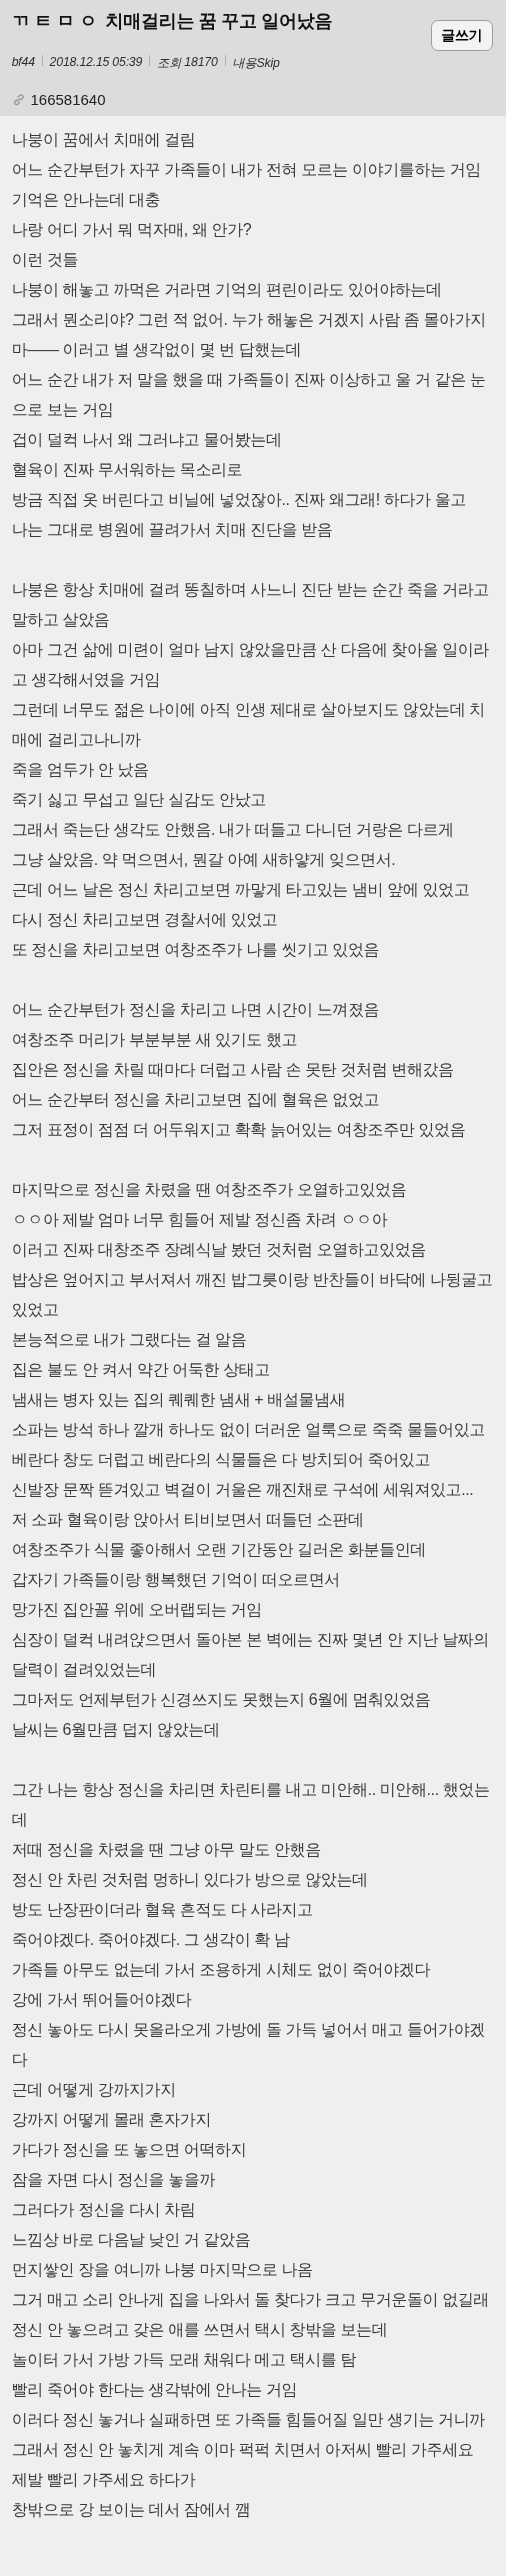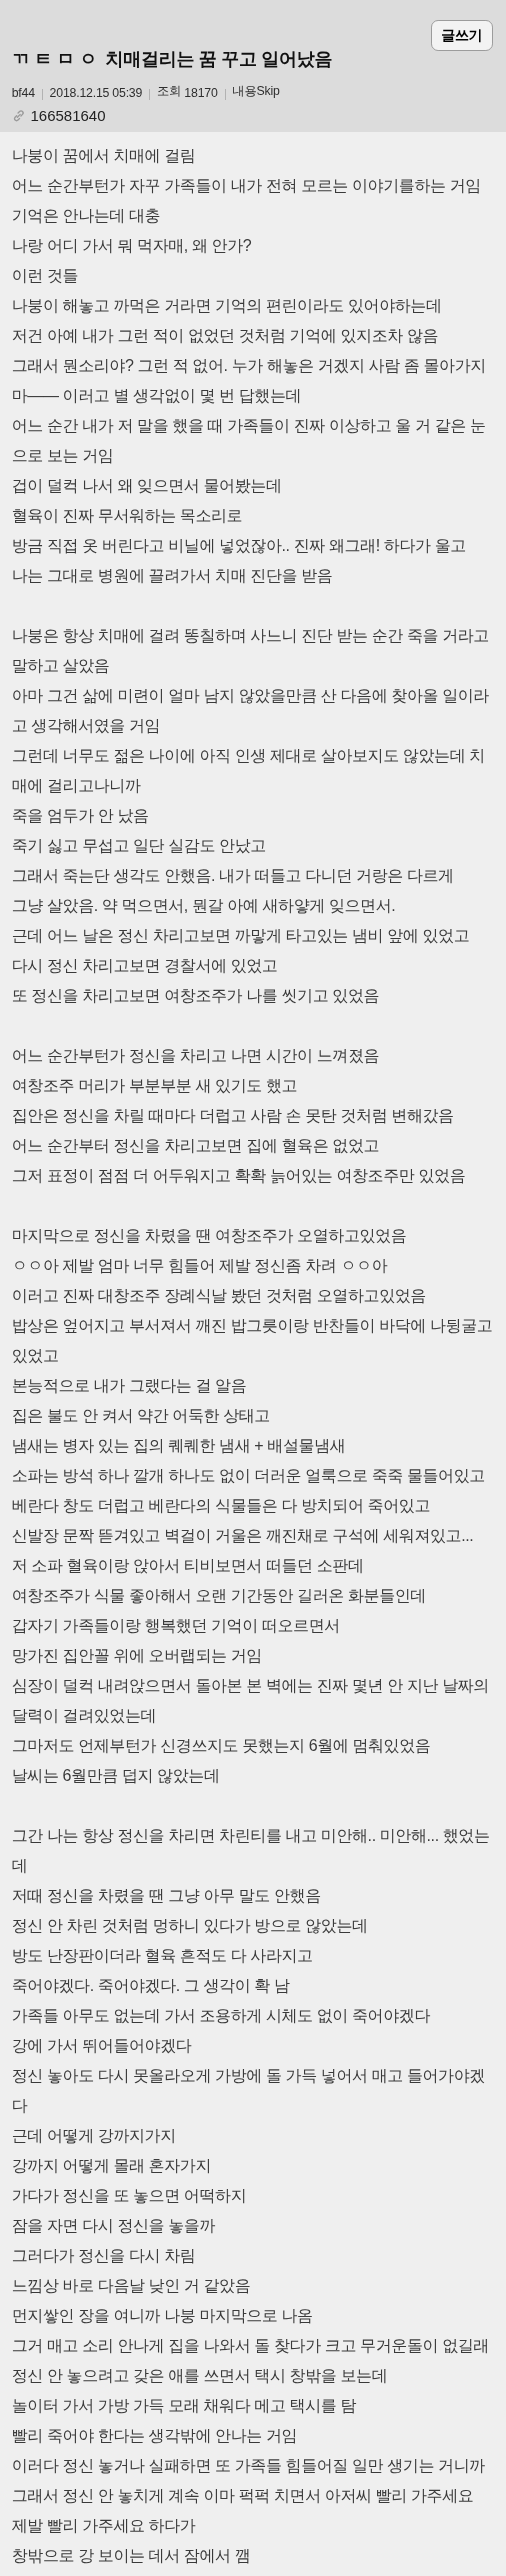--- a/index.html
+++ b/index.html
@@ -22,44 +22,44 @@
     position: relative;
     box-sizing: border-box;
   }
   .title-row {
     font-size: 18px;
     font-weight: bold;
     color: #111;
     line-height: 23.4px;
     padding-right: 78px;
     letter-spacing: -0.3px;
-    margin-top: 38px;
   }
   .gallery-tag {
     letter-spacing: 4.5px;
     margin-right: 3.9px;
     font-weight: 600;
   }
   .meta-row {
-    margin-top: 11px;
+    margin-top: 21px;
     display: flex;
-    align-items: flex-end;
+    align-items: flex-start;
     font-size: 12.3px;
     color: #2e2e2e;
     letter-spacing: -0.2px;
+    font-style: italic;
   }
   .meta-sep {
     width: 0.6px;
     height: 11px;
     background: #b2b2b2;
     margin: 0 7.1px;
     flex: 0 0 auto;
   }
   .link-row {
-    margin-top: 7px;
+    margin-top: 19px;
     display: flex;
     align-items: center;
     gap: 5.2px;
     font-size: 15px;
     color: #222;
   }
   .link-row svg { display: block; }
   .write-btn {
     position: absolute;
     top: 20px;
@@ -133,24 +133,23 @@
     <button class="write-btn">글쓰기</button>
   </header>
 
   <main class="post-body">
       <p>나붕이 꿈에서 치매에 걸림</p>
       <p>어느 순간부턴가 자꾸 가족들이 내가 전혀 모르는 이야기를하는 거임</p>
       <p>기억은 안나는데 대충</p>
       <p>나랑 어디 가서 뭐 먹자매, 왜 안가?</p>
       <p>이런 것들</p>
       <p>나붕이 해놓고 까먹은 거라면 기억의 편린이라도 있어야하는데</p>
-      <p>저건 아예 내가 그런 적이 없었던 것처럼 기억에 있지조차 않음</p>
       <p>그래서 뭔소리야? 그런 적 없어. 누가 해놓은 거겠지 사람 좀 몰아가지마—— 이러고 별 생각없이 몇 번 답했는데</p>
       <p>어느 순간 내가 저 말을 했을 때 가족들이 진짜 이상하고 울 거 같은 눈으로 보는 거임</p>
-      <p>겁이 덜컥 나서 왜 잊으면서 물어봤는데</p>
+      <p>겁이 덜컥 나서 왜 그러냐고 물어봤는데</p>
       <p>혈육이 진짜 무서워하는 목소리로</p>
       <p>방금 직접 옷 버린다고 비닐에 넣었잖아.. 진짜 왜그래! 하다가 울고</p>
       <p>나는 그대로 병원에 끌려가서 치매 진단을 받음</p>
       <p class="blank"></p>
       <p>나붕은 항상 치매에 걸려 똥칠하며 사느니 진단 받는 순간 죽을 거라고 말하고 살았음</p>
       <p>아마 그건 삶에 미련이 얼마 남지 않았을만큼 산 다음에 찾아올 일이라고 생각해서였을 거임</p>
       <p>그런데 너무도 젊은 나이에 아직 인생 제대로 살아보지도 않았는데 치매에 걸리고나니까</p>
       <p>죽을 엄두가 안 났음</p>
       <p>죽기 싫고 무섭고 일단 실감도 안났고</p>
       <p>그래서 죽는단 생각도 안했음. 내가 떠들고 다니던 거랑은 다르게</p>

